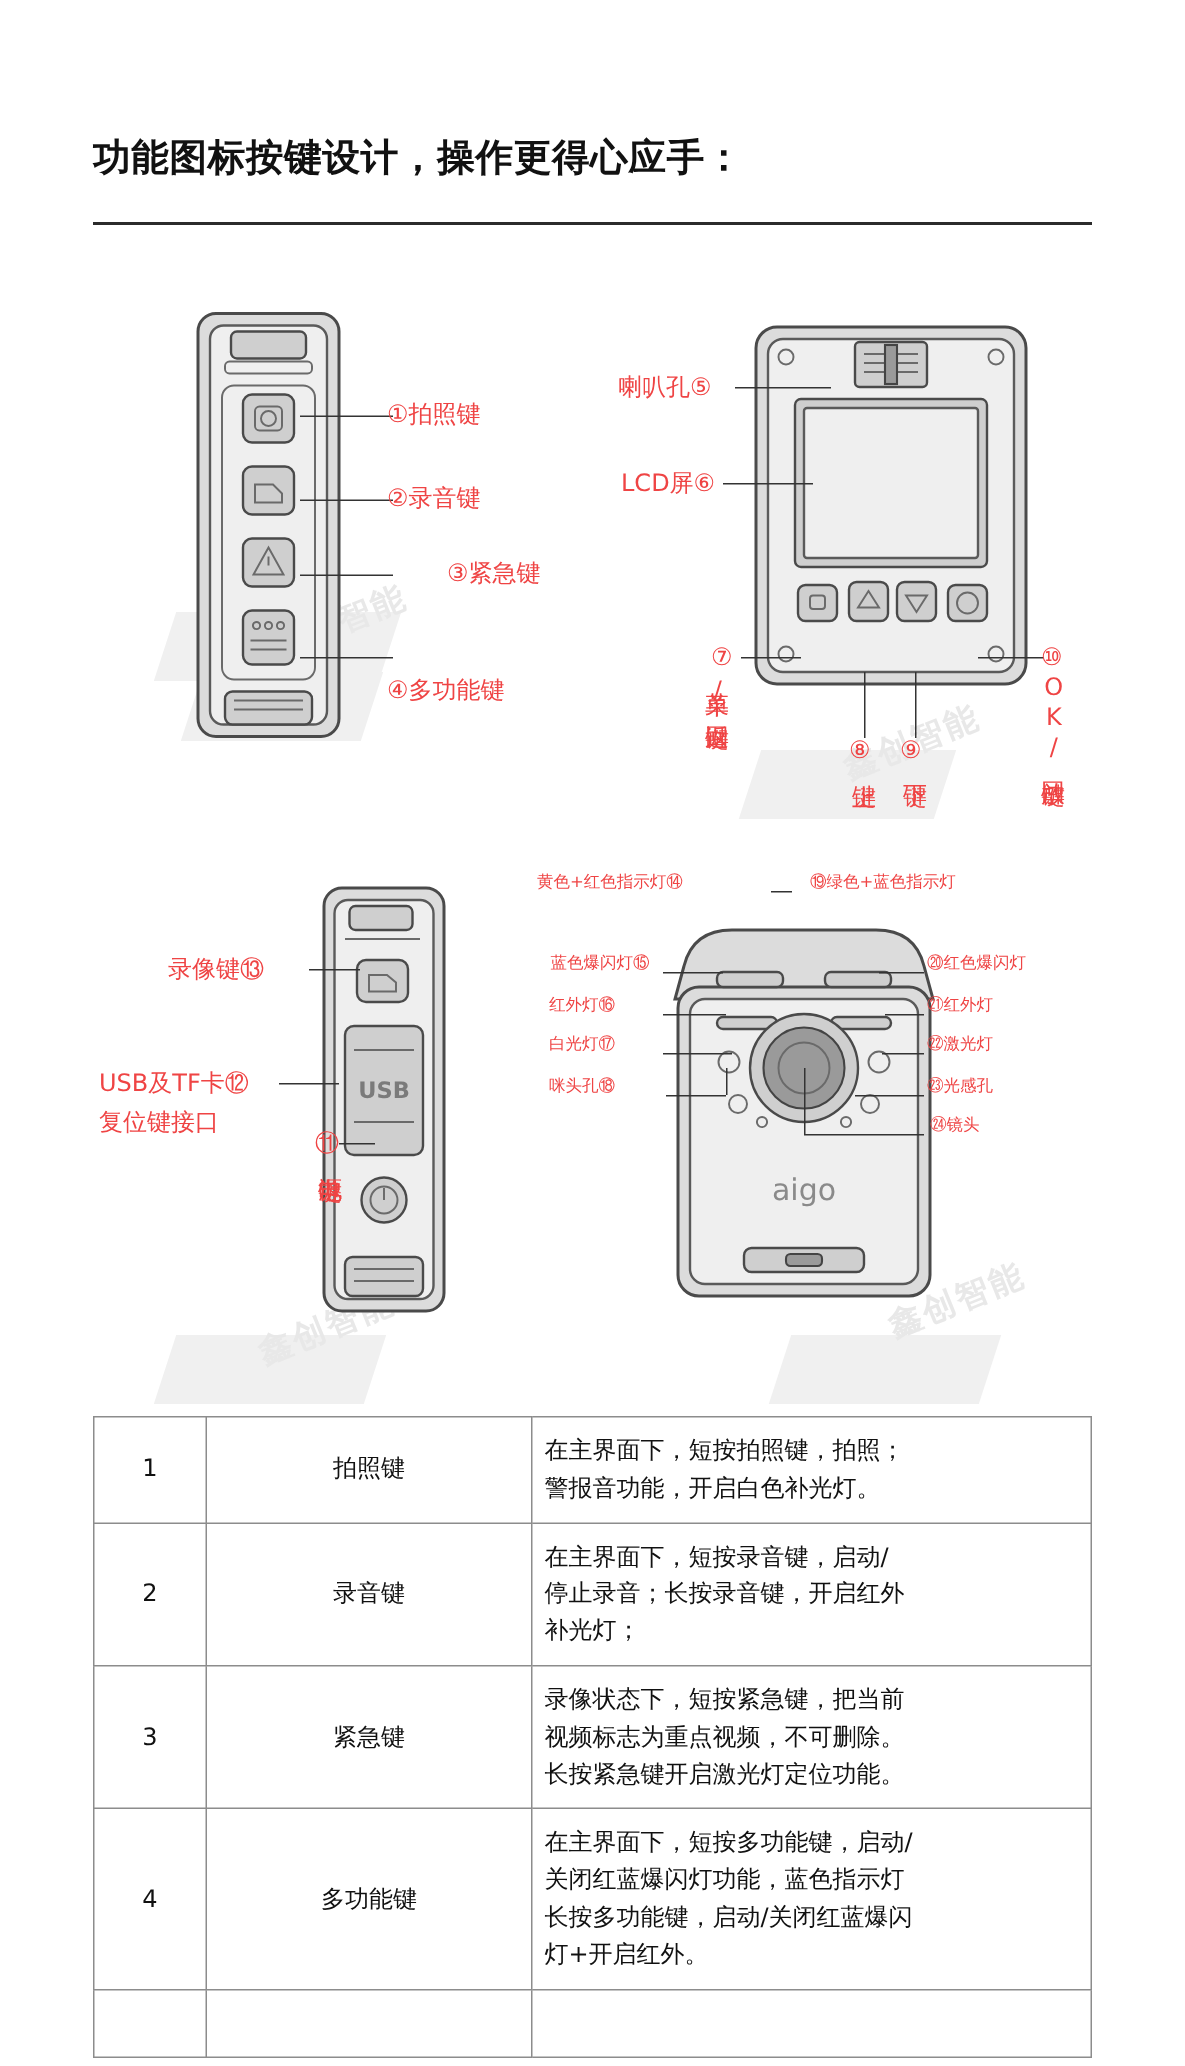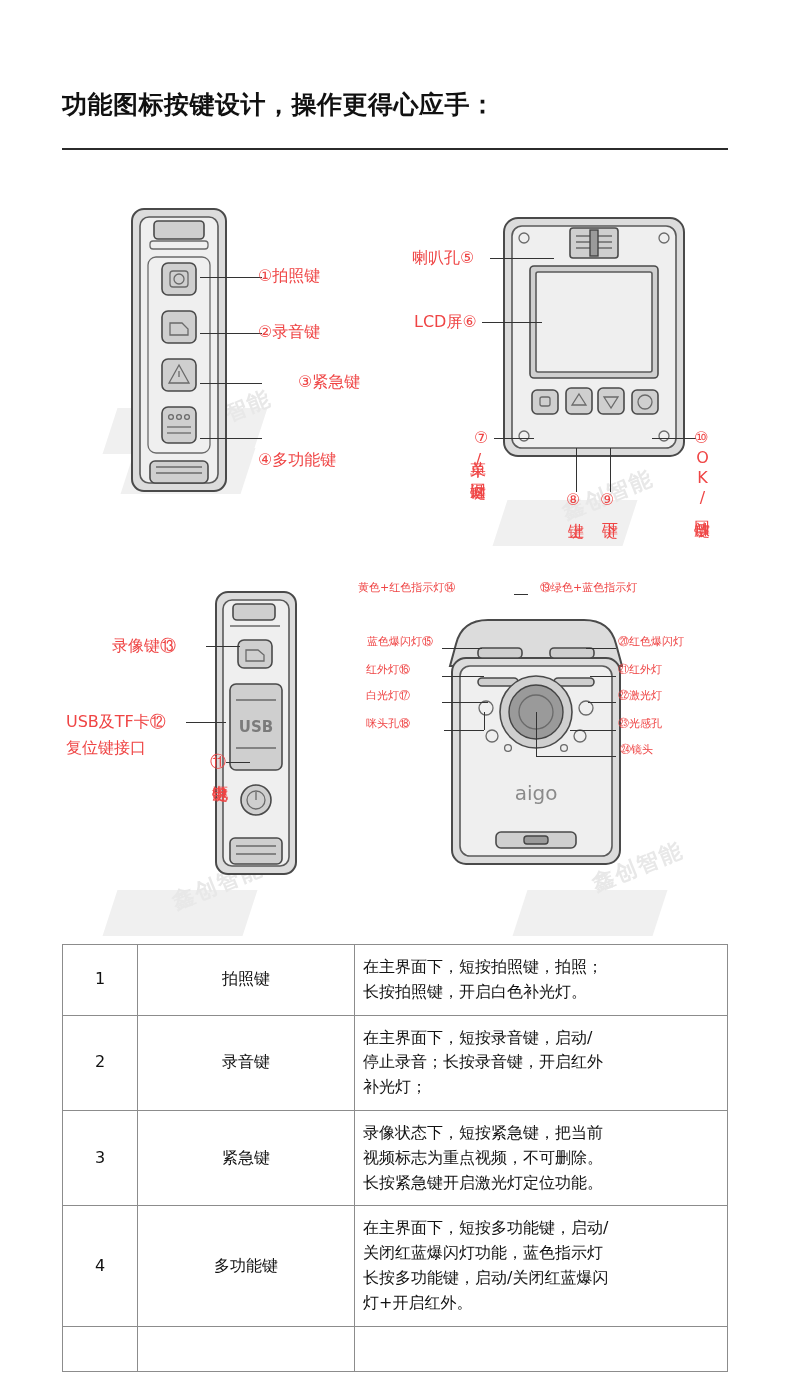--- a/index.html
+++ b/index.html
@@ -336,21 +336,21 @@
   <div class="leader v" style="left:536px;top:712px;height:44px;"></div>
   <div class="leader" style="left:536px;top:756px;width:80px;"></div>
 
   <table class="spec">
     <tbody>
       <tr>
         <td class="c-num">1</td>
         <td class="c-name">拍照键</td>
         <td class="c-desc">
           <span class="desc-line">在主界面下，短按拍照键，拍照；</span>
-          <span class="desc-line">长按拍照键，开启白色补光灯。</span>
+          <span class="desc-line">警报音功能，开启白色补光灯。</span>
         </td>
       </tr>
       <tr>
         <td class="c-num">2</td>
         <td class="c-name">录音键</td>
         <td class="c-desc">
           <span class="desc-line">在主界面下，短按录音键，启动/</span>
           <span class="desc-line">停止录音；长按录音键，开启红外</span>
           <span class="desc-line">补光灯；</span>
         </td>

